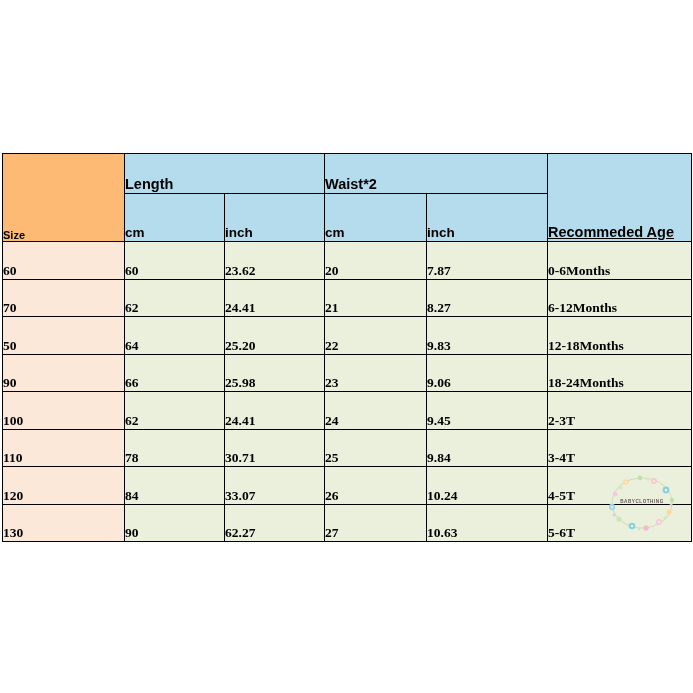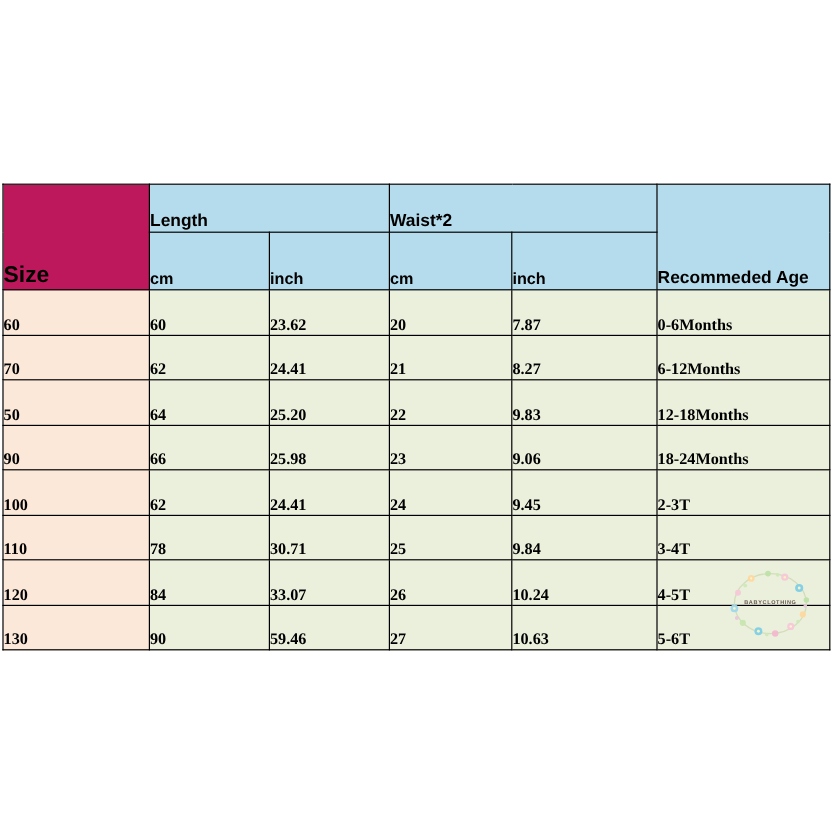--- a/index.html
+++ b/index.html
@@ -42,34 +42,35 @@
   }
 
   
   col.c-size   { width: 122px; }
   col.c-lcm    { width: 100px; }
   col.c-linch  { width: 100px; }
   col.c-wcm    { width: 102px; }
   col.c-winch  { width: 121px; }
   col.c-age    { width: 144px; }
   .hdr-size {
-    background: #be185d;
+    background: #fdba74;
     vertical-align: middle;
-    font-size: 19px;
+    font-size: 11px;
   }
   .hdr-group {
     background: #b5dcec;
     vertical-align: bottom;
     font-size: 14.5px;
     padding-bottom: 4px;
   }
   .hdr-age {
     background: #b5dcec;
     vertical-align: middle;
     font-size: 14.5px;
+    text-decoration: underline;
   }
   .hdr-unit {
     background: #b5dcec;
     text-align: left;
     vertical-align: bottom;
     padding-left: 5px;
     padding-bottom: 4px;
     font-size: 13.5px;
   }
 
@@ -189,21 +190,21 @@
         <td class="cell-size">120</td>
         <td class="cell-data">84</td>
         <td class="cell-data">33.07</td>
         <td class="cell-data">26</td>
         <td class="cell-data">10.24</td>
         <td class="cell-data">4-5T</td>
       </tr>
       <tr class="data-row">
         <td class="cell-size">130</td>
         <td class="cell-data">90</td>
-        <td class="cell-data">59.46</td>
+        <td class="cell-data">62.27</td>
         <td class="cell-data">27</td>
         <td class="cell-data">10.63</td>
         <td class="cell-data">5-6T</td>
       </tr>
     </tbody>
   </table>
 </div>
 
 <div id="watermark">
   <svg width="76" height="62" viewBox="0 0 76 62" xmlns="http://www.w3.org/2000/svg">

